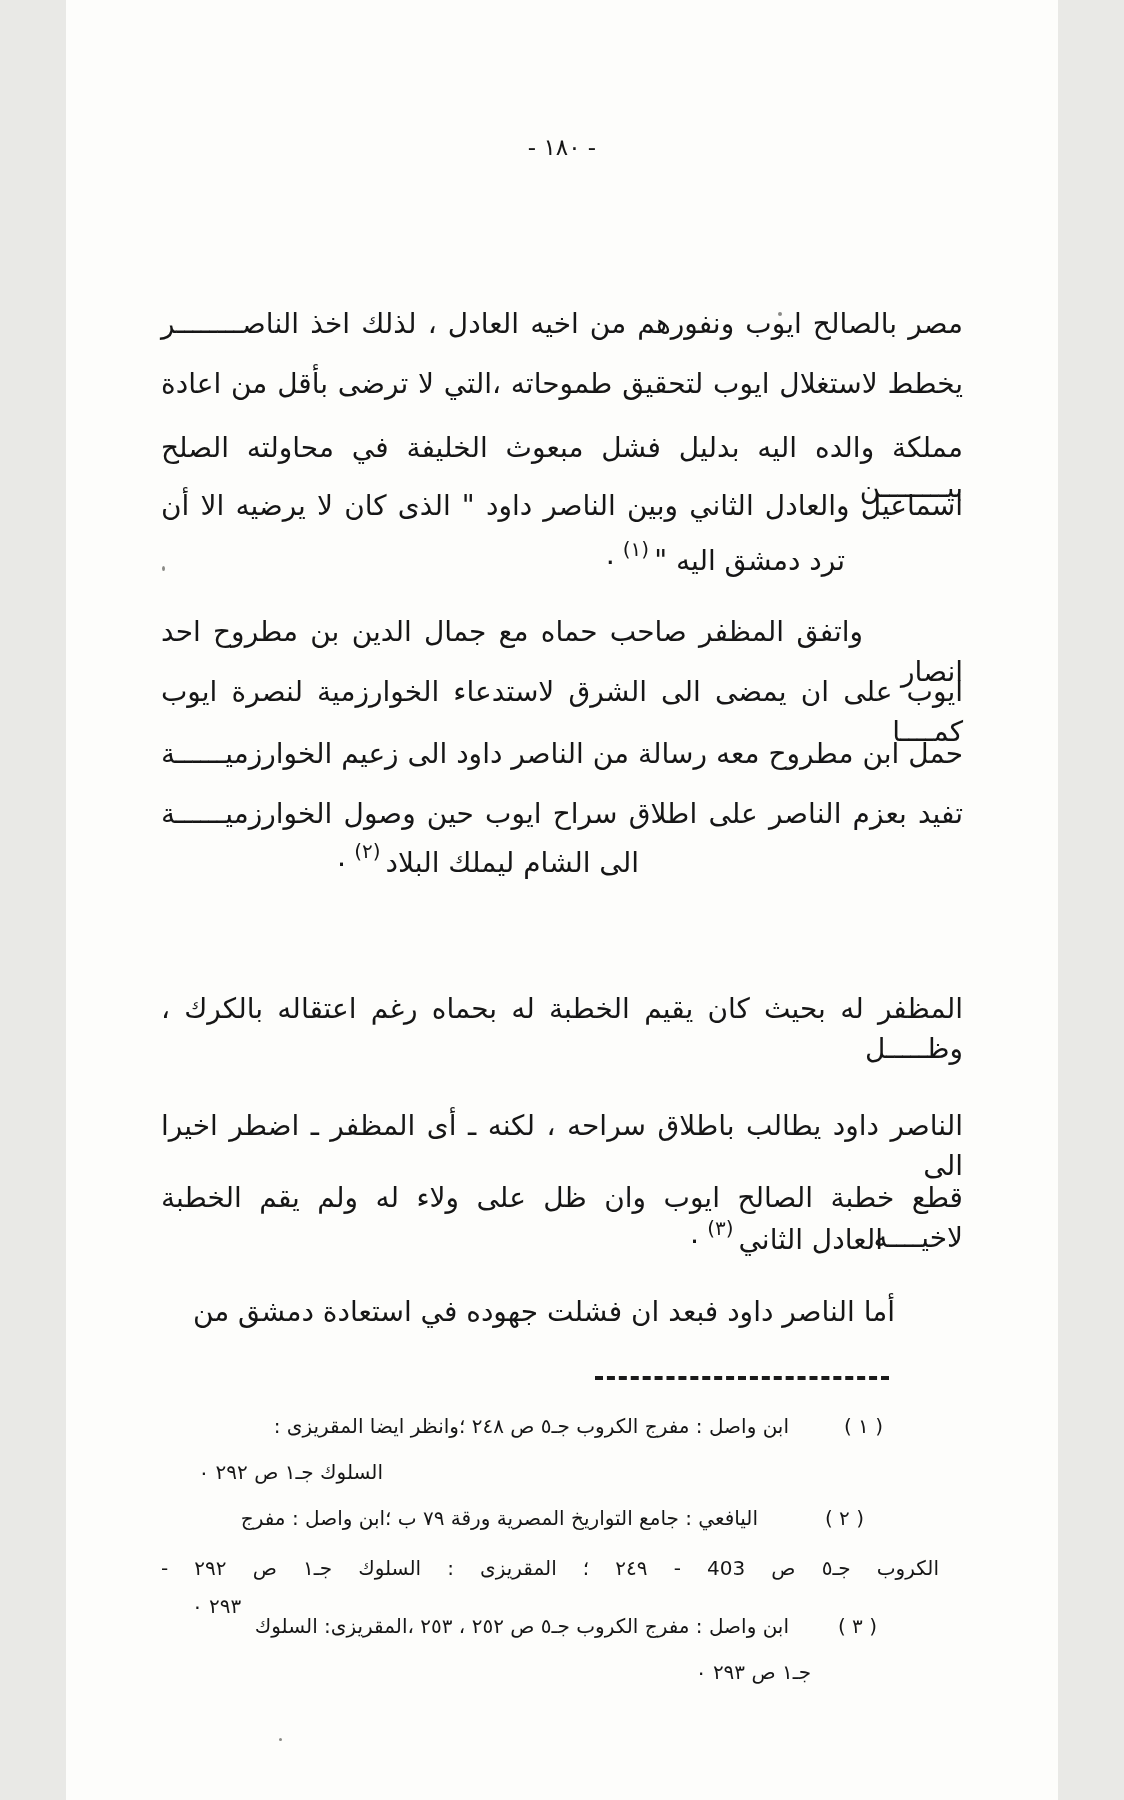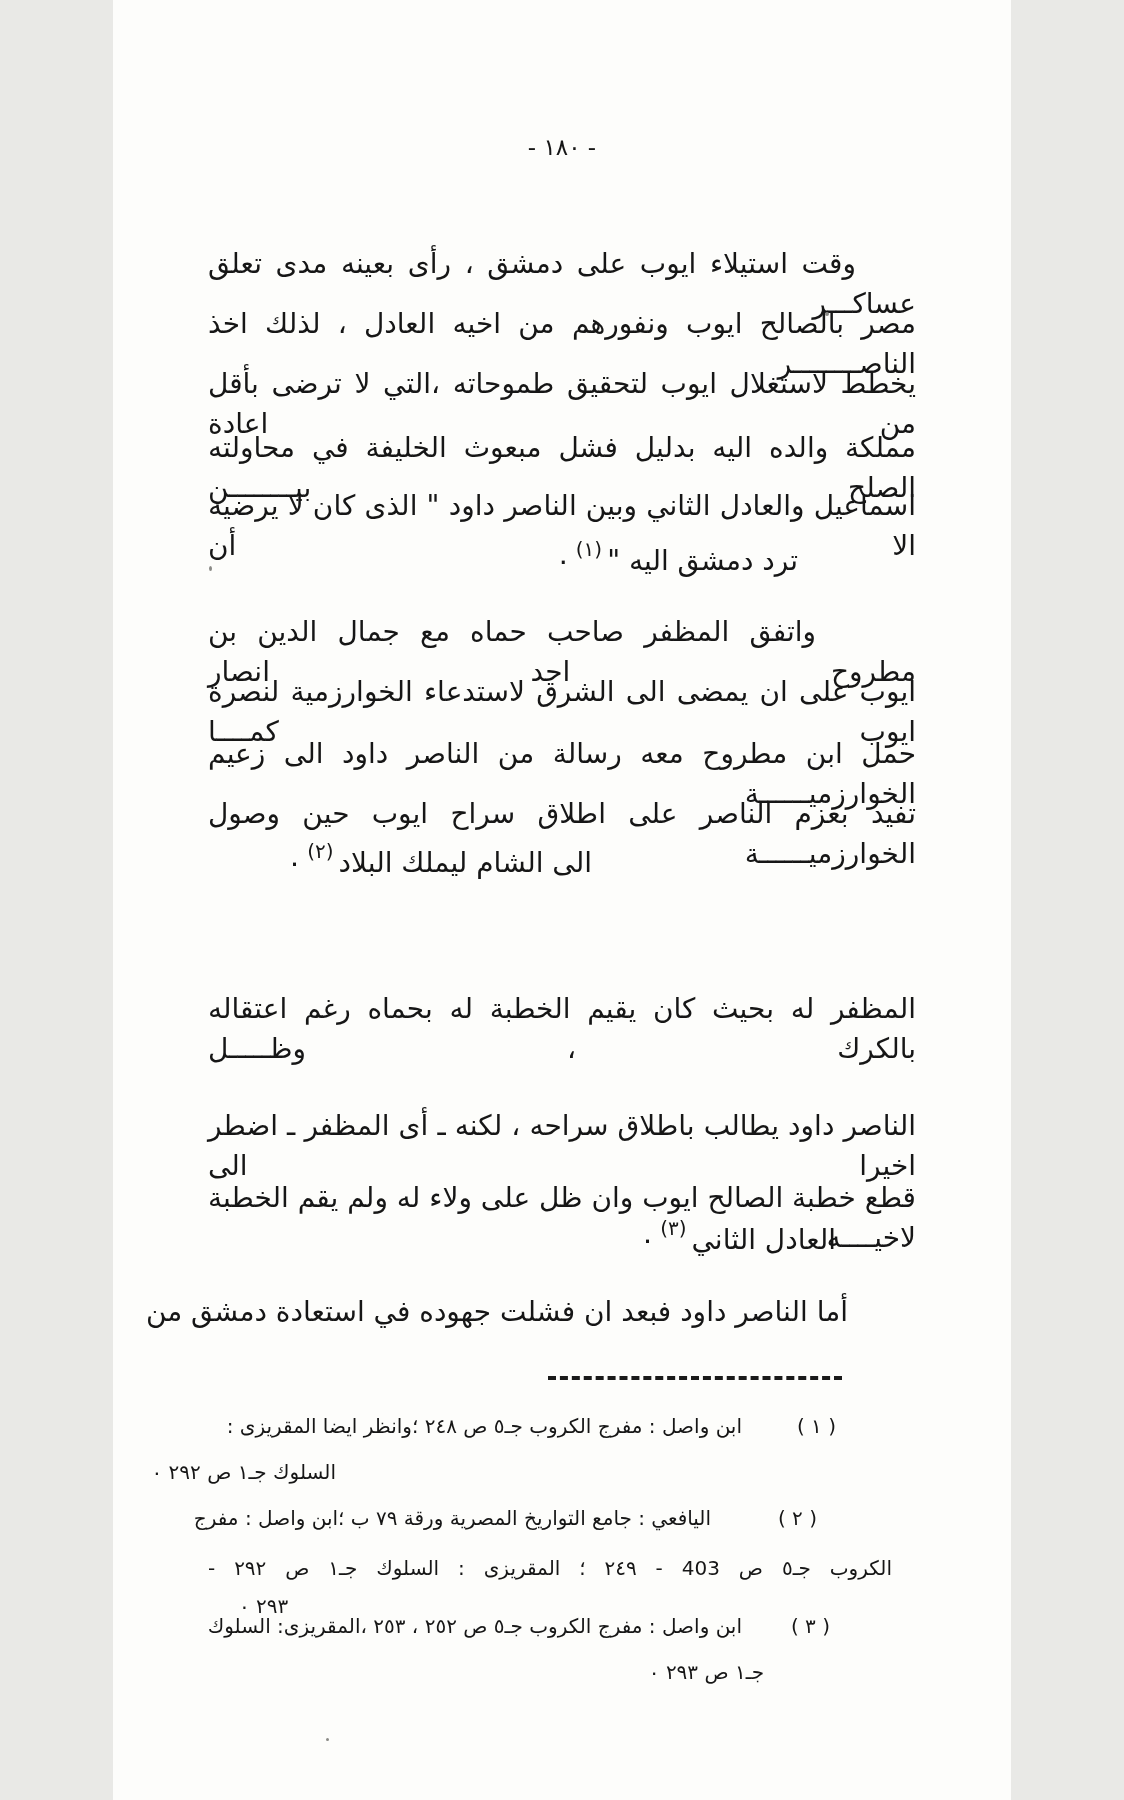--- a/index.html
+++ b/index.html
@@ -1,18 +1,18 @@
 <!DOCTYPE html>
 <html lang="ar" dir="rtl"><head>
 <meta charset="utf-8">
 <style>
   html,body{margin:0;padding:0;background:#e9e9e6;}
   .page{
     position:relative;
-    width:898px;height:1800px;
+    width:992px;height:1800px;
     margin:0 auto;
     background:#fdfdfb;
     font-family:"DejaVu Sans",sans-serif;
     color:#161616;
     overflow:hidden;
   }
   .page-number{
     position:absolute;top:134px;left:0;width:100%;
     text-align:center;font-size:23px;letter-spacing:3px;
     direction:rtl;
@@ -64,21 +64,20 @@
   .sp2{top:566px;left:96px;width:3px;height:5px;}
   .sp3{top:1738px;left:213px;width:3px;height:3px;}
 </style>
 </head>
 <body>
 
 <div class="page">
 
   <div class="page-number">- ١٨٠ -</div>
 
-  <div class="line just ind60 l1">وقت استيلاء ايوب على دمشق ، رأى بعينه مدى تعلق عساكـــر</div>
   <div class="line just l2">مصر بالصالح ايوب ونفورهم من اخيه العادل ، لذلك اخذ الناصــــــــر</div>
   <div class="line just l3">يخطط لاستغلال ايوب لتحقيق طموحاته ،التي لا ترضى بأقل من اعادة</div>
   <div class="line just l4">مملكة والده اليه بدليل فشل مبعوث الخليفة في محاولته الصلح بيــــــــن</div>
   <div class="line just l5">اسماعيل والعادل الثاني وبين الناصر داود " الذى كان لا يرضيه الا أن</div>
   <div class="line short l6">
     <span>ترد دمشق اليه "</span><span class="fnref">(١)</span><span>٠</span>
   </div>
 
   <div class="line just ind100 l7">واتفق المظفر صاحب حماه مع جمال الدين بن مطروح احد انصار</div>
   <div class="line just l8">ايوب على ان يمضى الى الشرق لاستدعاء الخوارزمية لنصرة ايوب كمــــا</div>

